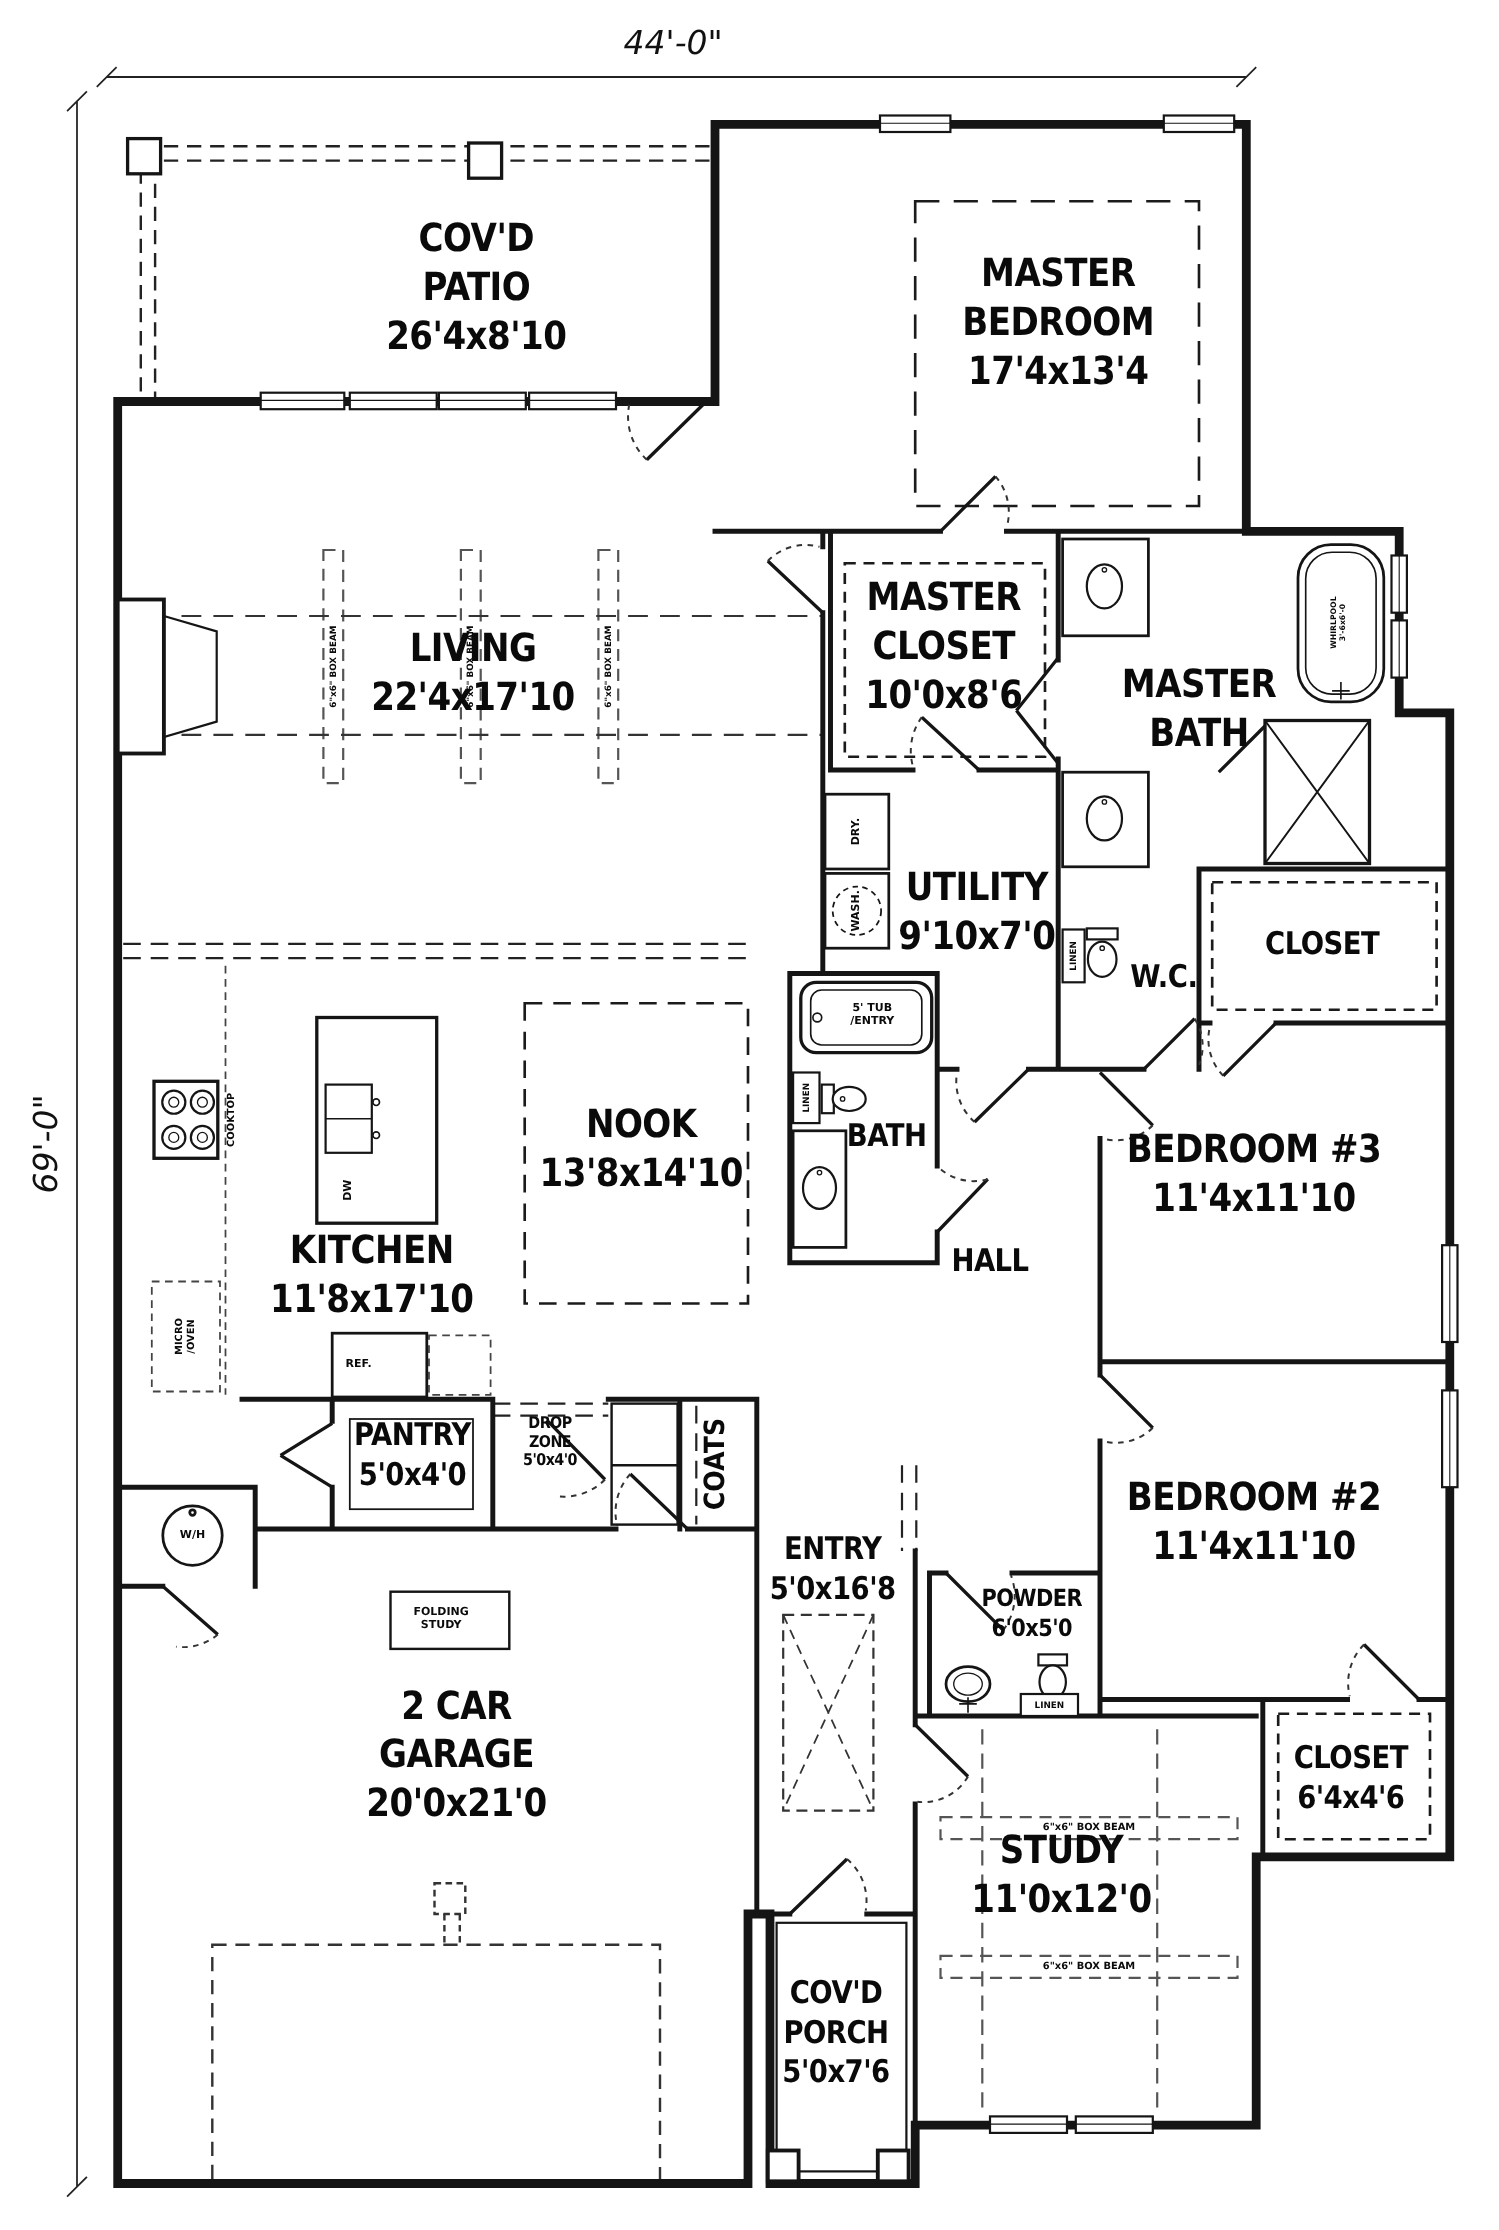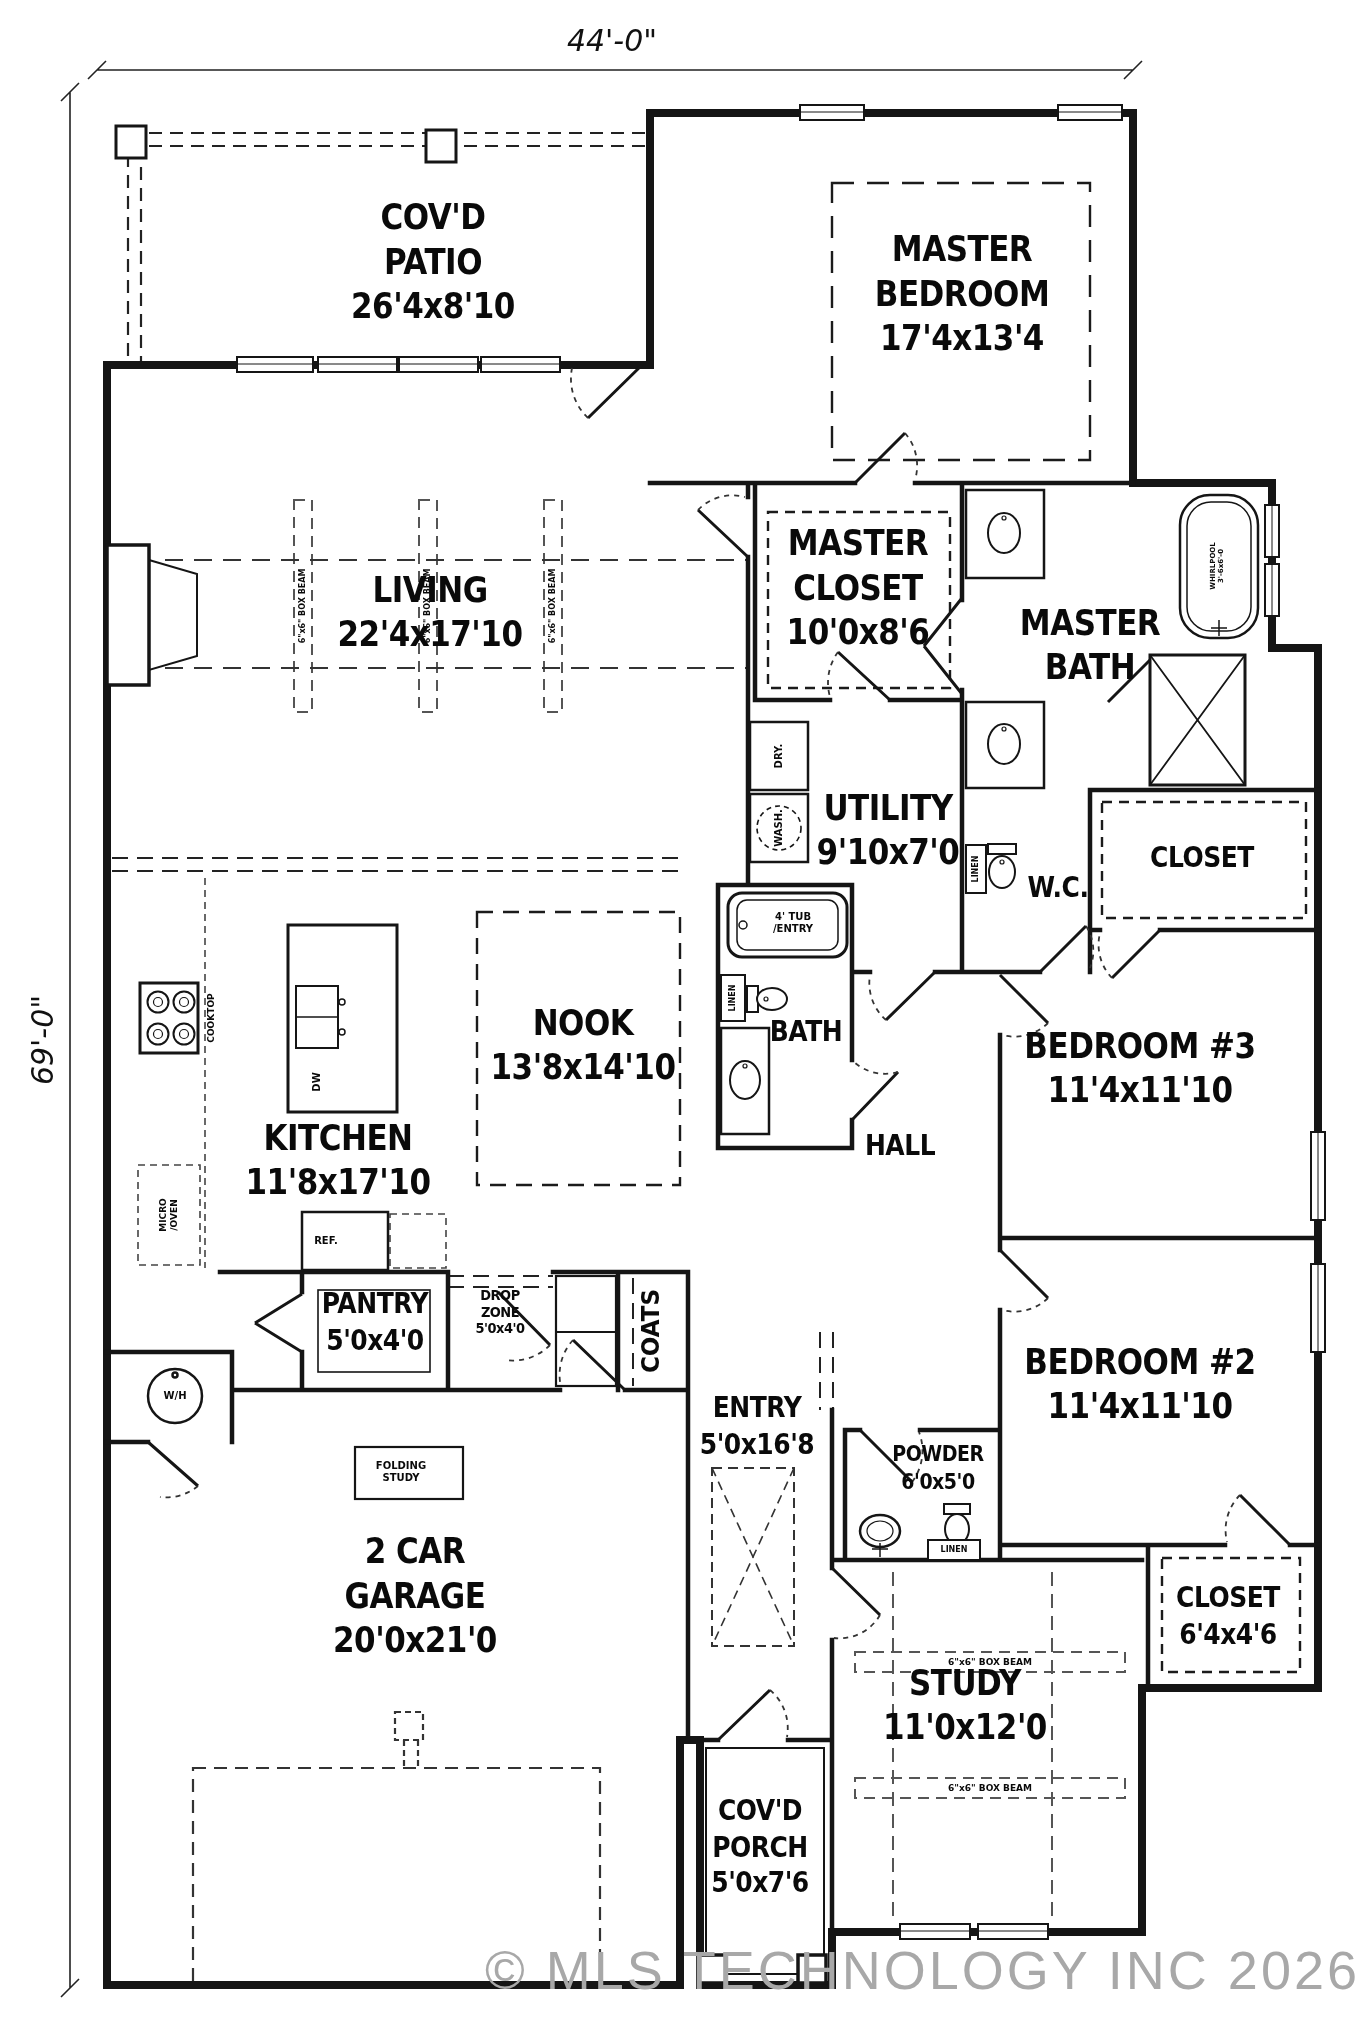--- a/index.html
+++ b/index.html
@@ -354,21 +354,21 @@
     <div>PORCH</div>
     <div>5'0x7'6</div>
   </div>
 
   <div class="t trot" style="left:779px;top:756px">DRY.</div>
   <div class="t trot" style="left:779px;top:828px">WASH.</div>
   <div class="t t8 trot" style="left:733px;top:998px">LINEN</div>
   <div class="t t8 trot" style="left:976px;top:869px">LINEN</div>
   <div class="t t8" style="left:954px;top:1550px">LINEN</div>
   <div class="t" style="left:793px;top:923px">
-    <div>4' TUB</div>
+    <div>5' TUB</div>
     <div>/ENTRY</div>
   </div>
   <div class="t t7 trot" style="left:1217px;top:566px">
     <div>WHIRLPOOL</div>
     <div>3'-6x6'-0</div>
   </div>
   <div class="t t9 trot" style="left:211px;top:1018px">COOKTOP</div>
   <div class="t t9 trot" style="left:169px;top:1215px">
     <div>MICRO</div>
     <div>/OVEN</div>
@@ -379,15 +379,14 @@
   <div class="t" style="left:401px;top:1472px">
     <div>FOLDING</div>
     <div>STUDY</div>
   </div>
   <div class="t t8 trot" style="left:303px;top:606px">6"x6" BOX BEAM</div>
   <div class="t t8 trot" style="left:428px;top:606px">6"x6" BOX BEAM</div>
   <div class="t t8 trot" style="left:553px;top:606px">6"x6" BOX BEAM</div>
   <div class="t t9" style="left:990px;top:1662px">6"x6" BOX BEAM</div>
   <div class="t t9" style="left:990px;top:1788px">6"x6" BOX BEAM</div>
 
-  <div class="wm" style="left:1360px;top:1970px">© MLS TECHNOLOGY INC 2026</div>
 
 </div>
 
 </body></html>

